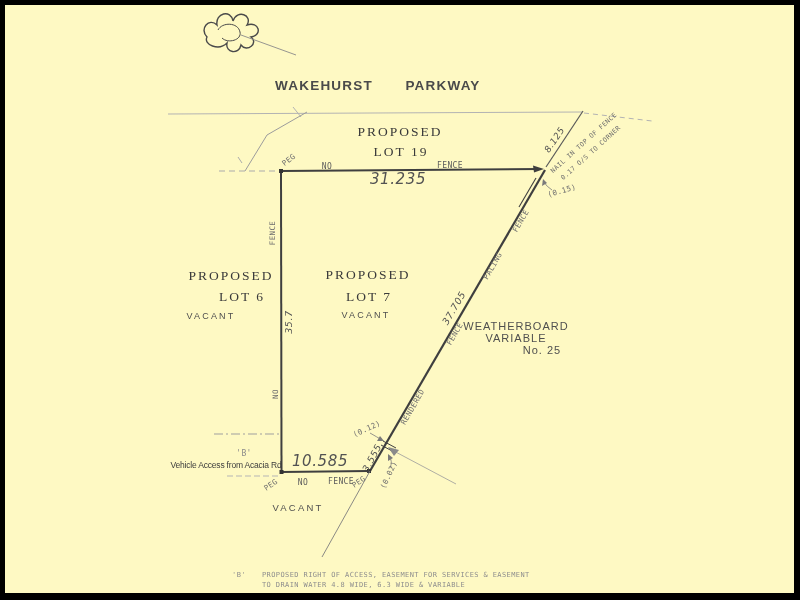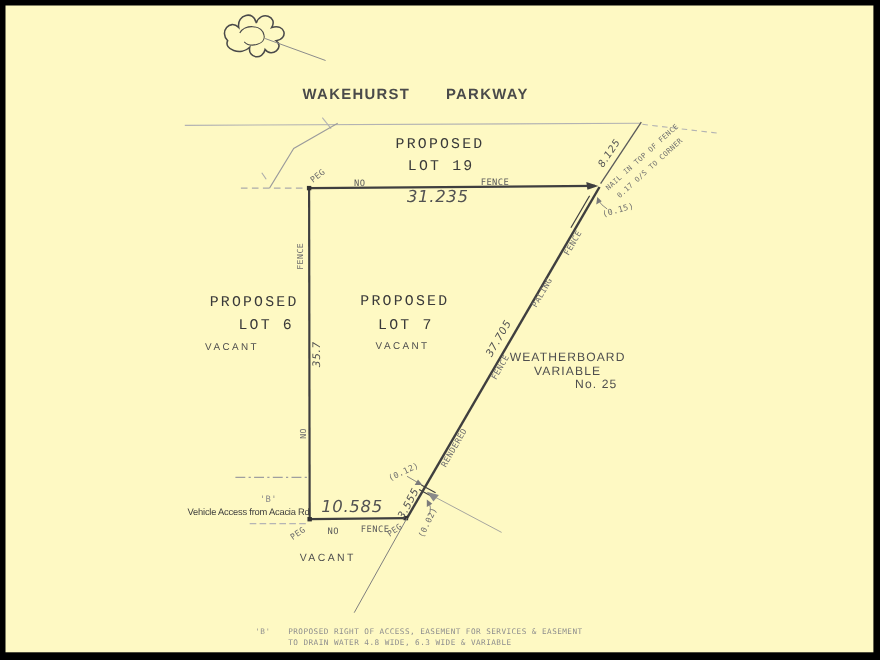--- a/index.html
+++ b/index.html
@@ -1,19 +1,19 @@
 <!DOCTYPE html>
 <html><head>
 <meta charset="utf-8">
 <style>
   html,body{margin:0;padding:0;}
   body{width:800px;height:600px;position:relative;background:#000;font-family:"Liberation Sans",sans-serif;overflow:hidden;}
   .page{position:absolute;left:5px;top:5px;right:6px;bottom:7px;background:#fef9c3;overflow:hidden;}
   .lbl{position:absolute;white-space:nowrap;transform:translate(-50%,-50%);line-height:1;}
-  .serif{font-family:Liberation Mono, monospace;color:#3c3c3c;}
+  .serif{font-family:Liberation Serif, serif;color:#3c3c3c;}
   .sans{font-family:"Liberation Sans",sans-serif;color:#474747;}
   .tiny{font-family:"DejaVu Sans Mono",monospace;color:#6e6e6e;font-size:7.5px;letter-spacing:.4px;}
   .dim{font-family:"DejaVu Sans",sans-serif;font-style:italic;color:#525252;font-size:15px;letter-spacing:.6px;}
   .faintnote{font-family:"DejaVu Sans Mono",monospace;color:#8e8e8e;font-size:7px;letter-spacing:.4px;}
   .big-road{font-size:13.5px;font-weight:bold;letter-spacing:1.2px;color:#4a4a4a;}
   .lot-title{font-size:13.5px;letter-spacing:2px;color:#3a3a3a;}
   .vacant{font-size:9px;letter-spacing:2.2px;color:#4f4f4f;}
   .dwell{font-size:11px;letter-spacing:1px;color:#4f4f4f;}
   svg{position:absolute;left:0;top:0;}
 </style>

